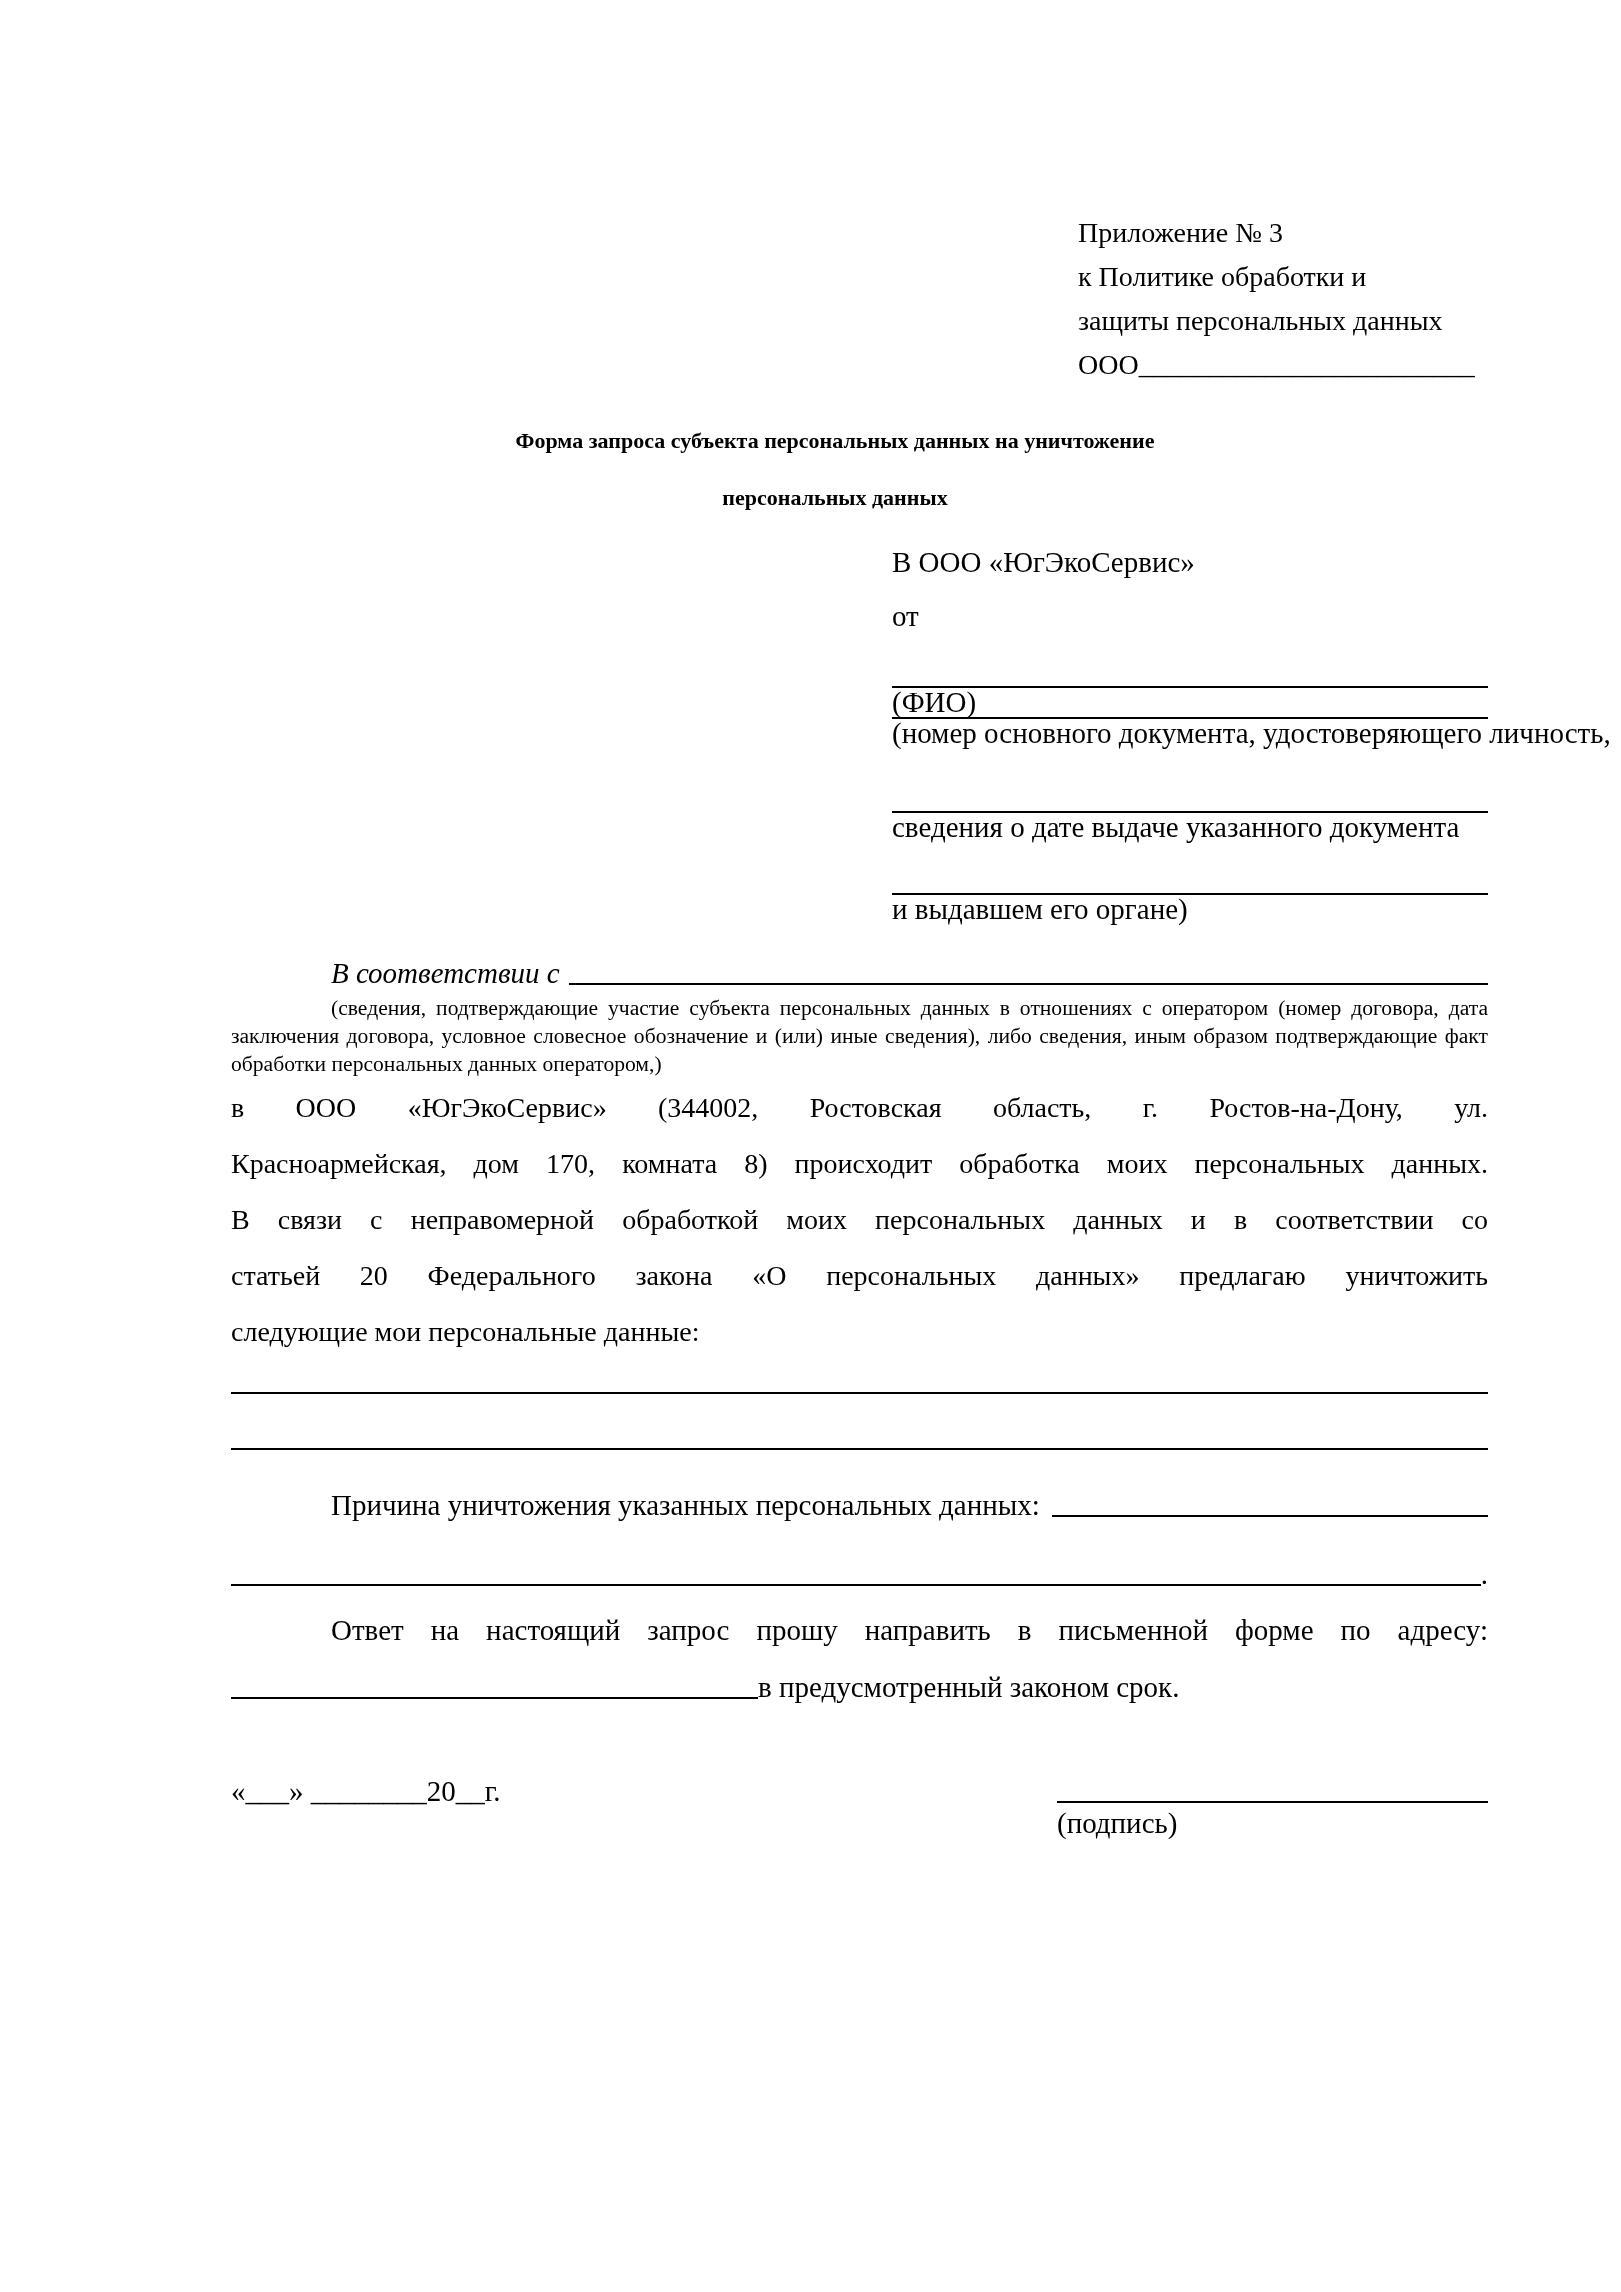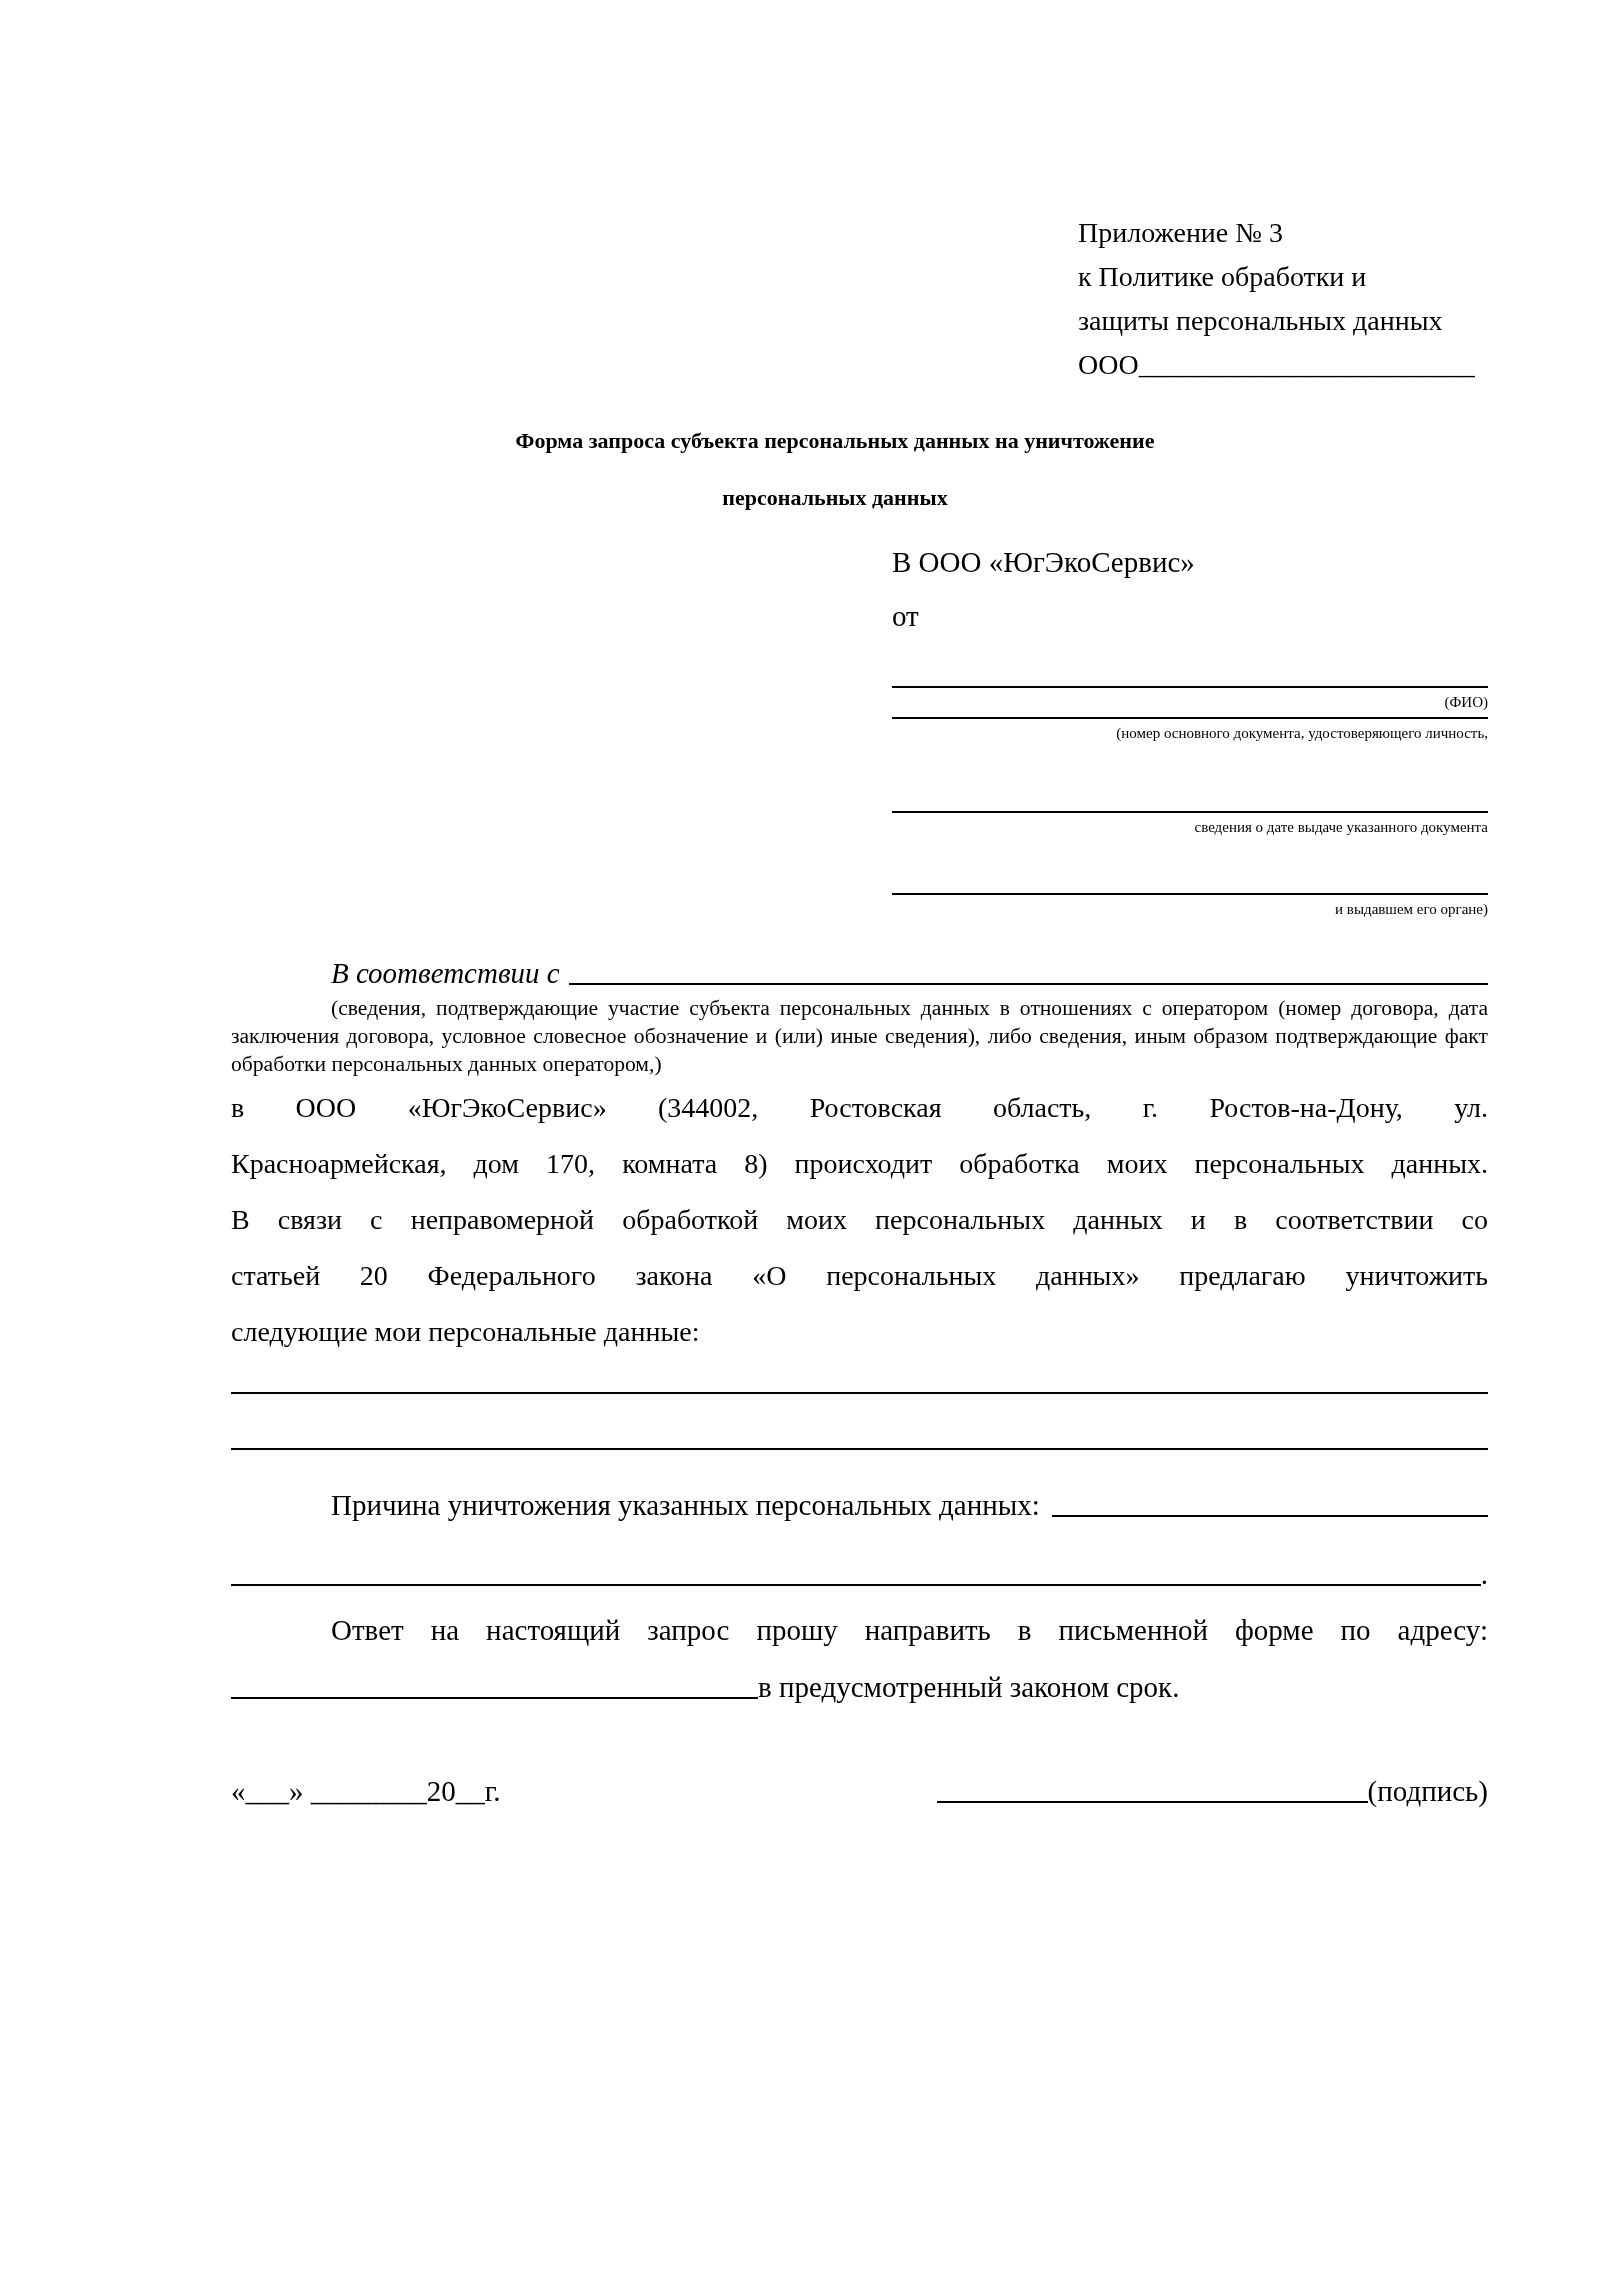--- a/index.html
+++ b/index.html
@@ -28,23 +28,23 @@
     font-size: 22px;
     line-height: 57px;
   }
 
   
   .recipient { margin-top: 9.8px; margin-left: 661px; width: 596px; }
   .recipient .to, .recipient .from { font-size: 29px; line-height: 54px; }
   .recipient .gap { height: 43px; }
   .ruleline { border-bottom: 2px solid #000; height: 0; }
   .caption {
-    font-size: 15px;
+    font-size: 29px;
     line-height: 29px;
-    text-align: right;
+    text-align: left;
     white-space: nowrap;
   }
   .sp64 { height: 63px; }
   .sp52 { height: 51px; }
 
   
   .flexline { display: flex; font-size: 29px; line-height: 41px; }
   .flexline .lbl { white-space: nowrap; }
   .filler { flex: 1 1 auto; border-bottom: 2px solid #000; height: 32px; }
   .accordance { margin-top: 29px; font-style: italic; }
@@ -84,21 +84,21 @@
     text-align: justify;
     text-align-last: justify;
   }
   .answer-tail { margin-top: 15.7px; }
   .answer-tail .blank { width: 527px; flex: 0 0 auto; border-bottom: 2px solid #000; height: 32px; }
   .answer-tail .tail { white-space: nowrap; }
 
   
   .signoff { margin-top: 63px; display: flex; justify-content: space-between; font-size: 29px; line-height: 41px; }
   .signoff .date { white-space: nowrap; text-align: right; }
-  .signoff .sig { display: flex; }
+  .signoff .sig { display: flex; flex-direction: column; }
   .signoff .sigblank { width: 431px; border-bottom: 2px solid #000; height: 32px; }
   .signoff .sigcap { white-space: nowrap; }
 </style>
 </head>
 <body>
 
 <div class="page">
 
   <div class="annex">
     <div>Приложение № 3</div>

